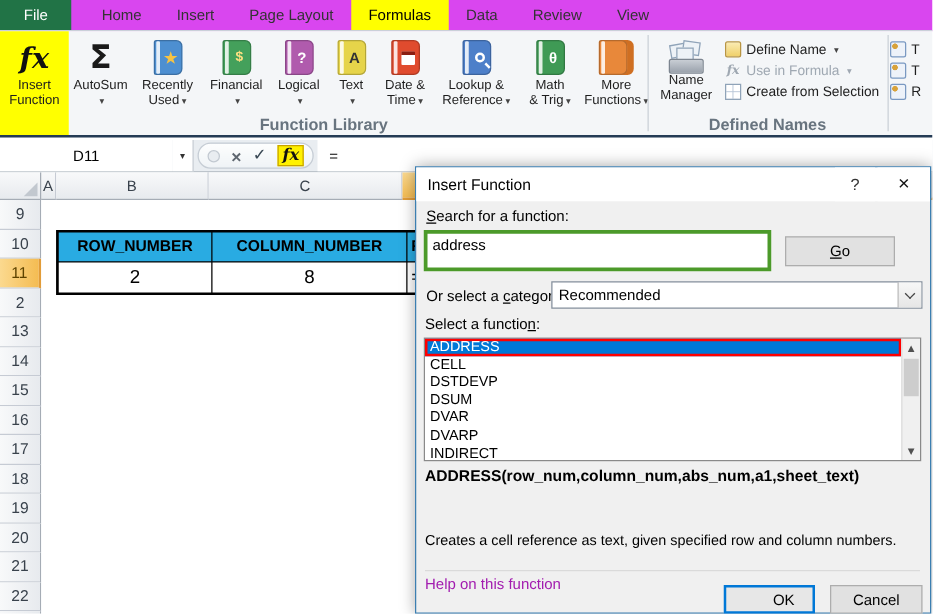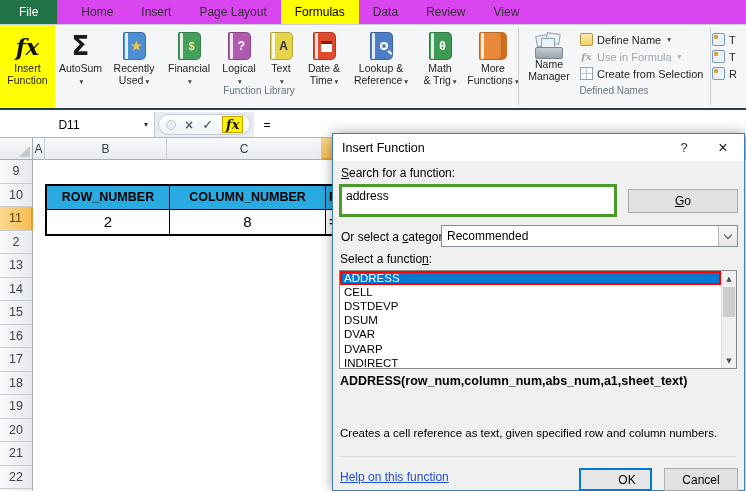--- a/index.html
+++ b/index.html
@@ -11,21 +11,21 @@
   .tabrow { position:absolute; left:0; top:0; right:0; height:25px; background:#d946ef;
             border-bottom:1px solid #CAD0D9; display:flex; align-items:stretch; }
   .tab { display:flex; align-items:center; padding:0 14px; font-size:12px; color:#333; cursor:default; }
   .tab.file { background:#217346; color:#fff; padding:0 19px; margin-right:10px; }
   .tab.active { background:#FFFF00; color:#000; }
 
   
   .ribbon { position:absolute; left:0; top:25px; right:0; height:85px; background:#F4F6F8;
             border-bottom:2px solid #243B55; }
   .vsep { position:absolute; top:3px; bottom:3px; width:1px; background:#C9CFD6; }
-  .grouplbl { position:absolute; bottom:12px; font-size:10px; color:#68747F; text-align:center; }
+  .grouplbl { position:absolute; bottom:1px; font-size:13px; color:#68747F; text-align:center;font-weight:bold; }
 
   .libgroup { position:absolute; left:0; top:0; height:83px; display:flex; }
   .bigbtn { display:flex; flex-direction:column; align-items:center; padding-top:4px; height:66px; }
   .bigbtn .icn { height:34px; display:flex; align-items:center; justify-content:center; }
   .bigbtn .l1, .bigbtn .l2 { font-size:10.5px; line-height:11.5px; color:#1E1E1E; text-align:center; white-space:nowrap; }
   .bigbtn.if { background:#FFFF00; height:83px; width:55px; }
   .dd { font-family:"DejaVu Sans", sans-serif; font-size:7.5px; color:#444; margin-left:2px; }
 
   .fx-big { font-family:"DejaVu Serif", serif; font-style:italic; font-weight:bold; font-size:23px; color:#111; }
   .sigma { font-family:"DejaVu Sans", sans-serif; font-size:26px; font-weight:bold; color:#1a1a1a; line-height:28px; }
@@ -126,21 +126,21 @@
                font-size:12.5px; color:#000; }
   .dlg-help { position:absolute; right:44px; top:0; width:32px; height:27px; display:flex; align-items:center;
               justify-content:center; font-size:13px; color:#333; background:#fff; }
   .dlg-close { position:absolute; right:0; top:0; width:42px; height:27px; display:flex; align-items:center;
                justify-content:center; font-size:16px; color:#111; background:#fff; }
   .lb-search { position:absolute; left:8px; top:32px; }
   .search-box { position:absolute; left:6px; top:50px; width:278px; height:33px; background:#fff;
                 border:3px solid #4C9A2A; }
   .search-box input { width:100%; height:100%; border:none; outline:none;
                       font:12px "Liberation Sans", sans-serif; padding:2px 4px 12px; background:transparent; }
-  .go-btn { position:absolute; left:295px; top:55px; width:110px; height:24px; background:#E1E1E1;
+  .go-btn { position:absolute; left:295px; top:55px; width:88px; height:24px; background:#E1E1E1;
             border:1px solid #ADADAD; display:flex; align-items:center; justify-content:center; }
   .lb-cat { position:absolute; left:8px; top:96px; }
   .combo { position:absolute; left:108px; top:91px; width:297px; height:22px; background:#fff;
            border:1px solid #818C99; display:flex; align-items:stretch; }
   .combo-val { flex:1; display:flex; align-items:center; padding-left:5px; }
   .combo-dd { width:19px; background:linear-gradient(#F7F7F7,#E6E6E6); border-left:1px solid #B9B9B9;
               display:flex; align-items:center; justify-content:center; }
   .chev { width:6px; height:6px; border-right:1.5px solid #444; border-bottom:1.5px solid #444;
           transform:rotate(45deg); margin-top:-3px; }
   .lb-sel { position:absolute; left:7px; top:118px; }
@@ -150,21 +150,21 @@
   .li { height:14.1px; display:flex; align-items:center; padding-left:4px; font-size:11.5px; color:#000; }
   .li.sel { background:#0078D7; color:#fff; border:2px solid #FF0000; padding-left:2px; }
   .scroll { position:absolute; right:0; top:0; bottom:0; width:15px; background:#F0F0F0; border-left:1px solid #DCDCDC; }
   .s-btn { position:absolute; left:0; right:0; height:15px; display:flex; align-items:center; justify-content:center;
            font-family:"DejaVu Sans",sans-serif; font-size:7px; color:#505050; }
   .s-up { top:0; } .s-dn { bottom:0; }
   .s-thumb { position:absolute; left:1px; right:1px; top:16px; height:30px; background:#CDCDCD; }
   .sig { position:absolute; left:7px; top:240px; font-weight:bold; font-size:12.5px; }
   .desc { position:absolute; left:7px; top:258px; font-size:11.5px;margin-top:35px; }
   .dlg-hr { position:absolute; left:7px; right:8px; top:322px; height:1px; background:#DADADA; }
-  .help-link { position:absolute; left:7px; top:336px; color:#1d4ed8; text-decoration:underline; }
+  .help-link { position:absolute; left:7px; top:326px; color:#a21caf; }
   .ok-btn { position:absolute; left:246px; top:334px; width:73px; height:23px; background:#E7E7E7;
             border:2px solid #0078D7; display:flex; align-items:center; justify-content:center;padding-left:23px; }
   .cancel-btn { position:absolute; left:331px; top:334px; width:74px; height:23px; background:#E1E1E1;
                 border:1px solid #ADADAD; display:flex; align-items:center; justify-content:center; }
   .u { text-decoration:underline; }
 </style>
 </head>
 <body>
 
 <div id="stage">

